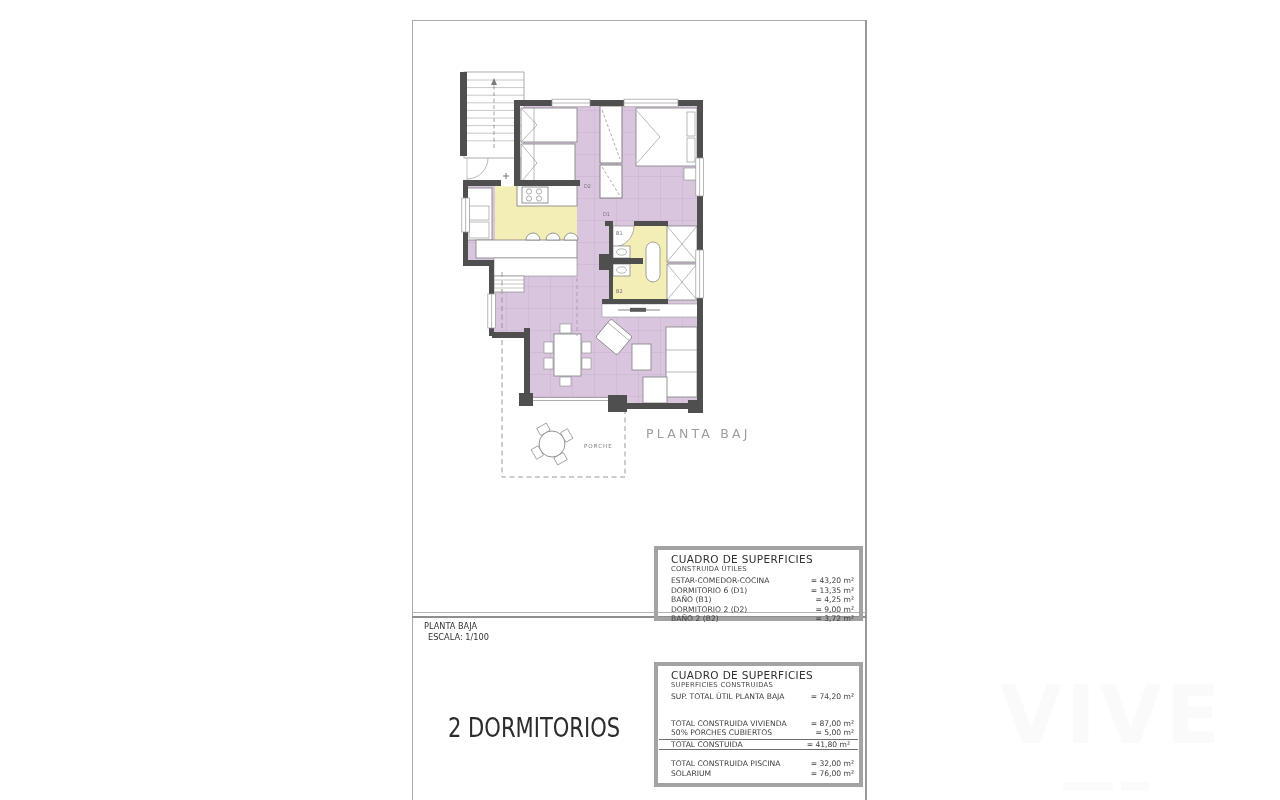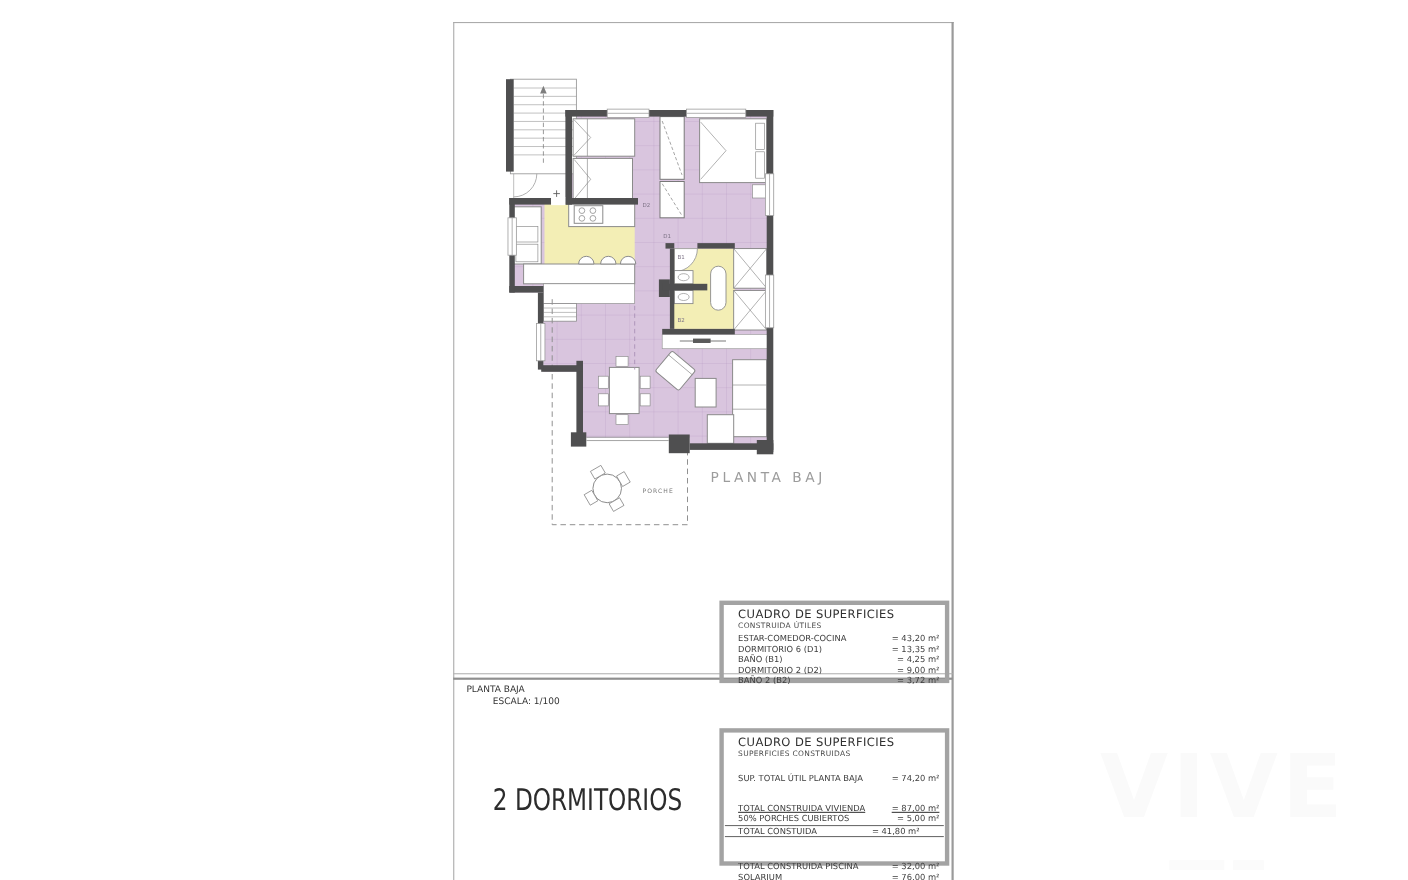--- a/index.html
+++ b/index.html
@@ -11,21 +11,21 @@
 
   
   .sup-table{position:absolute;border:4px solid #a3a3a3;background:transparent;
              box-sizing:border-box;padding:3px 5px 0 13px;}
   .sup-title{font-size:10.5px;letter-spacing:.35px;color:#2f2f2f;line-height:12px;white-space:nowrap;}
   .sup-sub{font-size:6.8px;letter-spacing:.3px;color:#4a4a4a;line-height:8px;margin-bottom:3px;white-space:nowrap;}
   .sup-row{display:flex;justify-content:space-between;font-size:7.6px;line-height:9.6px;
            color:#3d3d3d;white-space:nowrap;}
   .sup-row .val{text-align:right;}
   .total-row{border-top:1px solid #6f6f6f;border-bottom:1px solid #6f6f6f;
-             margin:1px -4px 0 -12px;padding:0 22px 0 12px;}
+             margin:1px -4px 0 -12px;padding:0 8px 0 12px;}
 
   .titleblock-line{position:absolute;font-size:8.2px;color:#323232;line-height:10px;white-space:nowrap;}
   .dormitorios{position:absolute;font-size:27px;color:#2c2c2c;letter-spacing:0px;
                transform:scaleX(.78);transform-origin:left top;white-space:nowrap;}
   .watermark{position:absolute;font-size:80px;font-weight:bold;color:#fafafa;
              letter-spacing:4px;line-height:1;white-space:nowrap;}
   .watermark-bar{position:absolute;background:#fbfbfb;}
 </style>
 </head>
 <body>
@@ -218,45 +218,45 @@
   </div>
   <div class="sup-row">
     <span>BAÑO 2 (B2)</span>
     <span class="val">= 3,72 m²</span>
   </div>
 </div>
 
 <div class="sup-table" style="left:654px;top:662px;width:209px;height:125px;">
   <div class="sup-title">CUADRO DE SUPERFICIES</div>
   <div class="sup-sub">SUPERFICIES CONSTRUIDAS</div>
-  <div class="sup-row" style="margin-top:14px;">
+  <div class="sup-row" style="margin-top:3px;">
     <span>SUP. TOTAL ÚTIL PLANTA BAJA</span>
     <span class="val">= 74,20 m²</span>
   </div>
-  <div class="sup-row" style="margin-top:17px;text-decoration:underline;">
+  <div class="sup-row" style="margin-top:17px;">
     <span>TOTAL CONSTRUIDA VIVIENDA</span>
     <span class="val">= 87,00 m²</span>
   </div>
   <div class="sup-row">
     <span>50% PORCHES CUBIERTOS</span>
     <span class="val">= 5,00 m²</span>
   </div>
   <div class="sup-row total-row">
     <span>TOTAL CONSTUIDA</span>
     <span class="val">= 41,80 m²</span>
   </div>
-  <div class="sup-row" style="margin-top:22px;align-items:center;">
+  <div class="sup-row" style="margin-top:9px;align-items:center;">
     <span>TOTAL CONSTRUIDA PISCINA</span>
     <span class="val">= 32,00 m²</span>
   </div>
   <div class="sup-row">
     <span>SOLARIUM</span>
     <span class="val">= 76,00 m²</span>
   </div>
 </div>
 
 <div class="titleblock-line" style="left:424px;top:621px;">PLANTA BAJA</div>
-<div class="titleblock-line" style="left:448px;top:632px;text-align:center;">ESCALA: 1/100</div>
+<div class="titleblock-line" style="left:428px;top:632px;text-align:center;">ESCALA: 1/100</div>
 <div class="dormitorios" style="left:448px;top:712px;">2 DORMITORIOS</div>
 
 <div class="watermark" style="left:1000px;top:676px;">VIVE</div>
 <div class="watermark-bar" style="left:1063px;top:782px;width:50px;height:9px;"></div>
 <div class="watermark-bar" style="left:1121px;top:782px;width:28px;height:9px;"></div>
 
 </body></html>

